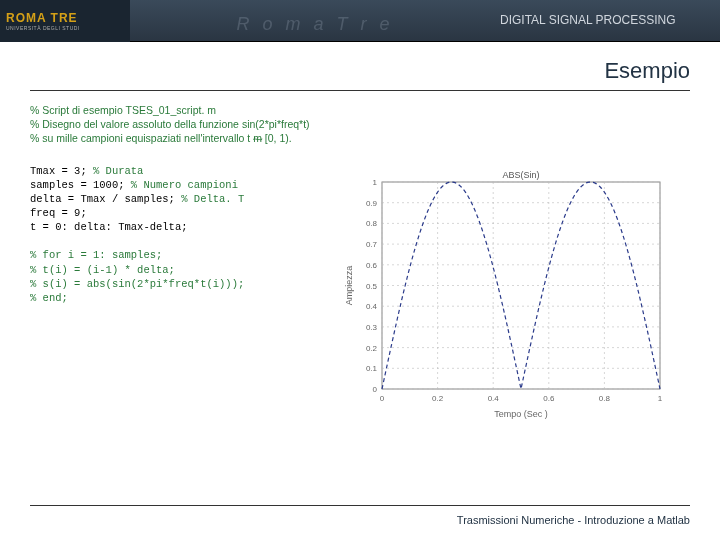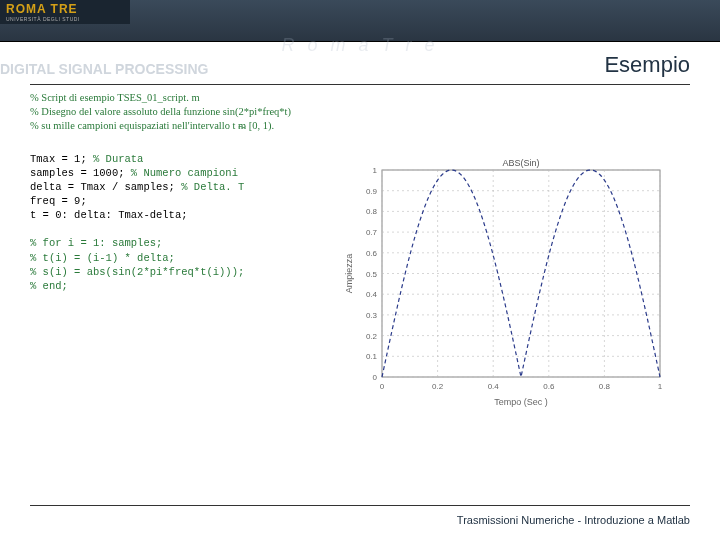--- a/index.html
+++ b/index.html
@@ -6,23 +6,22 @@
   body {
     width: 720px; height: 540px;
     font-family: Arial, sans-serif;
     background: #fff;
     position: relative;
     overflow: hidden;
   }
   .header {
     width: 100%; height: 42px;
     background: linear-gradient(to bottom, #3a4a5a 0%, #2a3542 100%);
-    display: flex; 
+    display: flex; align-items: center;
     border-bottom: 1px solid #000;
-    flex-direction: column;
   }
   .logo-left {
     width: 130px; height: 42px;
     background: #1a2530;
     color: #ccc;
     display: flex; flex-direction: column;
     justify-content: center;
     padding: 2px 6px;
     font-size: 7px;
   }
@@ -33,47 +32,48 @@
     color: #a8b4c4;
     font-style: italic;
     font-size: 18px;
     letter-spacing: 4px;
     text-align: center;
     line-height: 42px;
     opacity: 0.25;
   }
   .header-right {
     width: 220px; color: #d0d6dd;
-    font-size: 14px; font-weight: bold;
+    font-size: 12px; font-weight: normal;
     text-align: left; line-height: 1.3;
     padding-right: 8px;
   }
   .title-row {
     display: flex; align-items: flex-end;
-    padding: 10px 30px 4px 30px;
+    padding: 16px 30px 4px 30px;
   }
   .title-row .spacer { flex: 1; }
   .title {
     font-size: 22px;
     color: #223344;
     font-weight: normal;
   }
   .hr1 {
     margin: 2px 30px 0 30px;
     border: none; border-top: 1px solid #333;
   }
   .content {
     padding: 6px 30px 0 30px;
   }
   .code-top {
-    font-family: Liberation Serif, serif;
+    font-family: Liberation Sans, sans-serif;
     font-size: 10.5px;
     color: #2a7a3a;
     line-height: 1.35;
     white-space: pre;
+    margin-top: 6px;
   }
   .body-row {
     display: flex; gap: 10px;
     margin-top: 18px;
   }
   .code-left {
     flex: 0 0 300px;
     font-family: "Courier New", monospace;
     font-size: 10.5px;
     line-height: 1.35;
@@ -118,21 +118,21 @@
 </div>
 <hr class="hr1">
 
 <div class="content">
   <div class="code-top" id="code-top">% Script di esempio TSES_01_script. m
 % Disegno del valore assoluto della funzione sin(2*pi*freq*t)
 % su mille campioni equispaziati nell'intervallo t ᵯ [0, 1).</div>
 
   <div class="body-row">
     <div class="code-left">
-      <div class="blk" id="blk1"><span class="black">Tmax = 1; </span><span class="green">% Durata</span><span class="black">
+      <div class="blk" id="blk1"><span class="black">Tmax = 3; </span><span class="green">% Durata</span><span class="black">
 </span><span class="black">samples = 1000; </span><span class="green">% Numero campioni</span><span class="black">
 </span><span class="black">delta = Tmax / samples; </span><span class="green">% Delta. T</span><span class="black">
 </span><span class="black">freq = 9;
 </span><span class="black">t = 0: delta: Tmax-delta;
 </span></div>
       <div class="blk green" id="blk2">% for i = 1: samples;
 % t(i) = (i-1) * delta;
 % s(i) = abs(sin(2*pi*freq*t(i)));
 % end;</div>
     </div>

